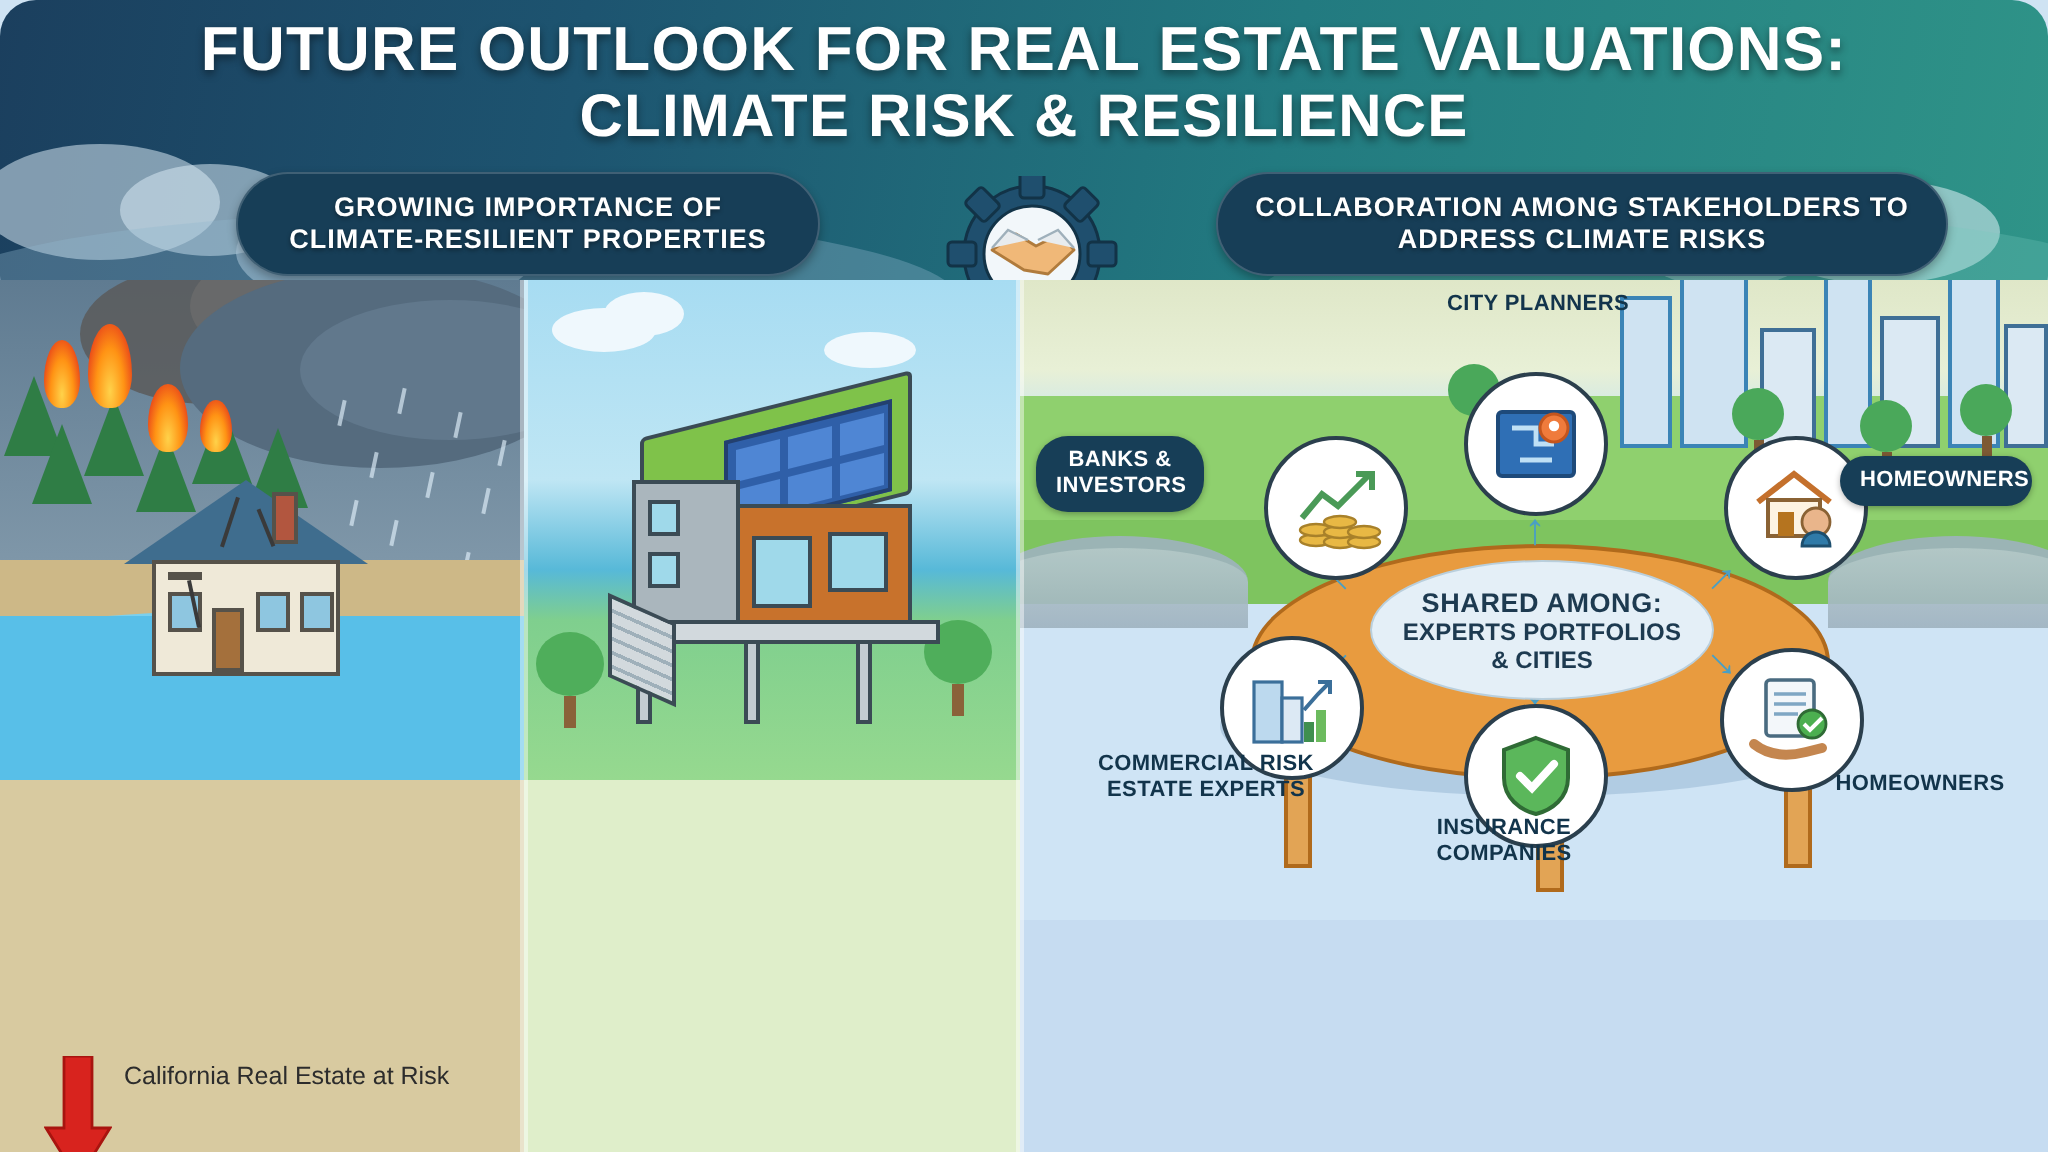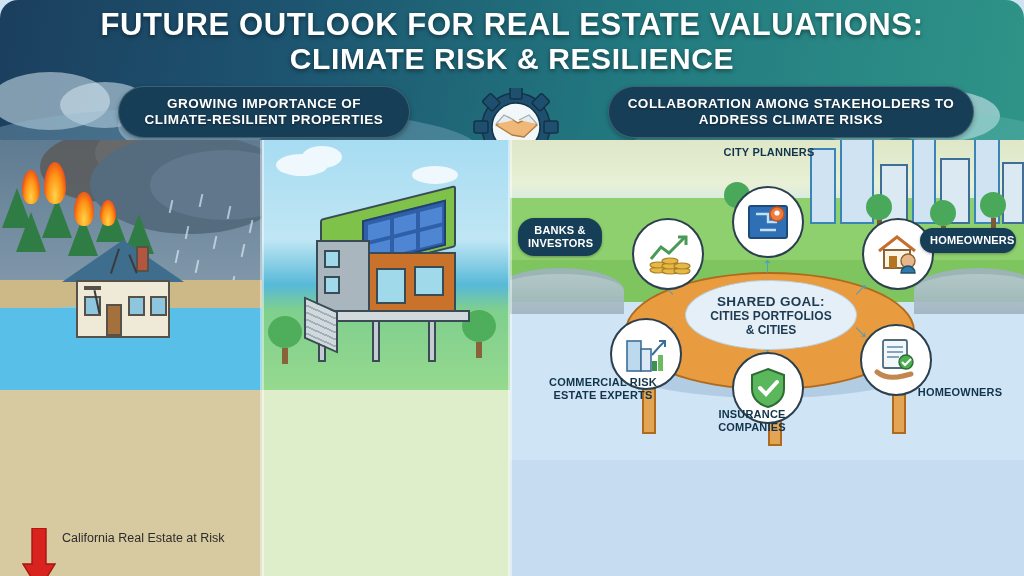--- a/index.html
+++ b/index.html
@@ -342,22 +342,22 @@
     <div class="table-top"></div>
 
     <div class="arrow" style="left:152px;top:136px;transform:rotate(-45deg)">↑</div>
     <div class="arrow" style="left:252px;top:112px">↑</div>
     <div class="arrow" style="left:346px;top:136px;transform:rotate(45deg)">↑</div>
     <div class="arrow" style="left:152px;top:180px;transform:rotate(-135deg)">↑</div>
     <div class="arrow" style="left:252px;top:194px;transform:rotate(180deg)">↑</div>
     <div class="arrow" style="left:346px;top:180px;transform:rotate(135deg)">↑</div>
 
     <div class="hub">
-      <div class="h1">SHARED GOAL:</div>
-      <div class="h2">CITIES PORTFOLIOS</div>
+      <div class="h1">SHARED AMONG:</div>
+      <div class="h2">EXPERTS PORTFOLIOS</div>
       <div class="h3">&amp; CITIES</div>
     </div>
 
     <div class="node" style="left:222px;top:46px">
       <svg width="44" height="40" viewBox="0 0 44 40">
         <rect x="3" y="4" width="38" height="32" rx="2" fill="#2f6fb5" stroke="#1e4a7a" stroke-width="2"></rect>
         <path d="M10,12 h12 v8 h9 M14,28 h16" stroke="#bfe0f5" stroke-width="2.4" fill="none"></path>
         <circle cx="31" cy="12" r="7" fill="#ef7b3c" stroke="#c4551d" stroke-width="1.5"></circle>
         <circle cx="31" cy="11" r="2.6" fill="#fff"></circle>
       </svg>

